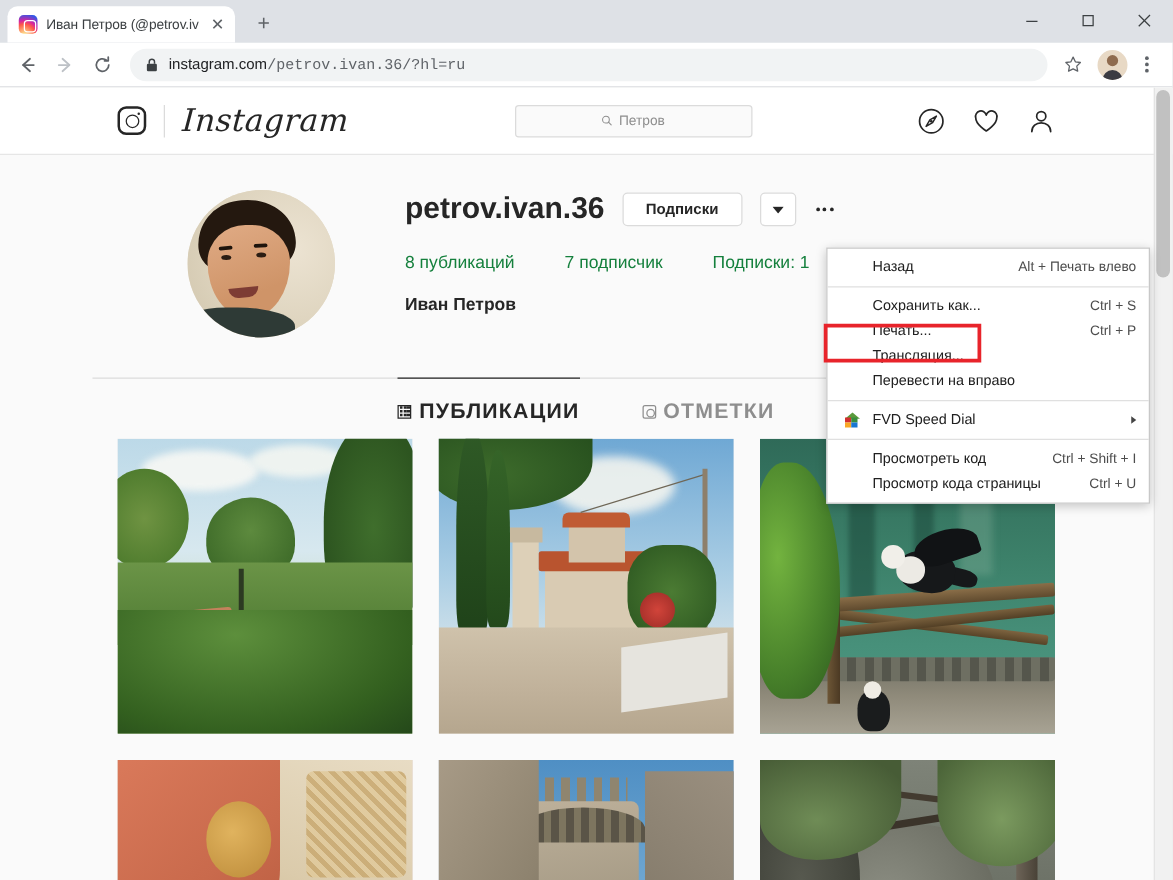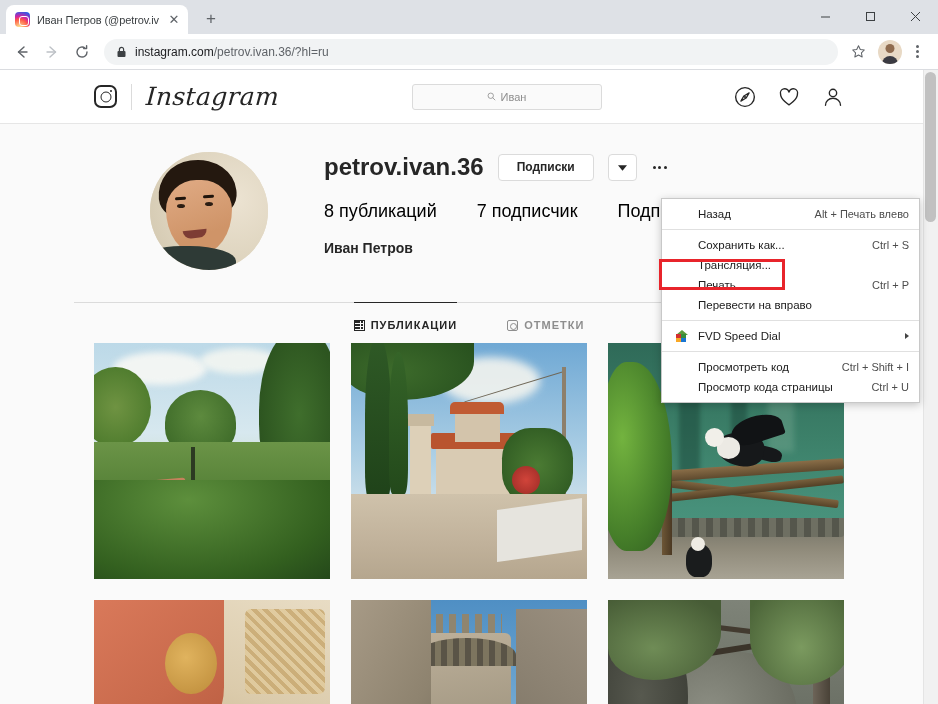--- a/index.html
+++ b/index.html
@@ -122,21 +122,21 @@
     min-width: 0;
   }
   .lock-icon { flex: none; display:flex; }
   .url-text {
     font-size: 12px;
     color: #202124;
     white-space: nowrap;
     overflow: hidden;
     flex: 1;
   }
-  .url-text .url-path { color: #5f6368; }
+  .url-text .url-path { color: #5f6368; font-family: Liberation Mono, monospace; }
   .star-btn {
     width: 24px; height: 24px;
     display: flex; align-items: center; justify-content: center;
     color: #5f6368; flex: none;
   }
   .profile-avatar-btn {
     width: 24px; height: 24px;
     border-radius: 50%;
     overflow: hidden;
     flex: none;
@@ -393,22 +393,22 @@
     border-radius: 50%;
     background: #262626;
     display: block;
   }
   .stats-row {
     display: flex;
     gap: 40px;
     margin-bottom: 18px;
   }
   .stat {
-    font-size: 18px;
-    color: #000000;
+    font-size: 14px;
+    color: #15803d;
   }
   .full-name {
     font-size: 14px;
     font-weight: bold;
     color: #262626;
   }
 
   
   .ig-tabs {
     width: 790px;
@@ -416,21 +416,21 @@
     border-top: 1px solid #dbdbdb;
     display: flex;
     justify-content: center;
     gap: 50px;
     position: relative;
   }
   .ig-tab {
     display: flex;
     align-items: center;
     gap: 6px;
-    font-size: 11px;
+    font-size: 17px;
     letter-spacing: 1px;
     font-weight: 600;
     color: #8e8e8e;
     padding: 16px 0 12px 0;
     position: relative;
     text-transform: uppercase;
   }
   .ig-tab.active { color: #262626; }
   .ig-tab.active::before {
     content: "";
@@ -728,21 +728,21 @@
           <span class="ig-cam-icon"></span>
           <span class="ig-divider"></span>
           <span class="ig-wordmark">Instagram</span>
         </div>
 
         <div class="ig-search">
           <svg width="9" height="9" viewBox="0 0 12 12">
               <circle cx="5" cy="5" r="3.6" fill="none" stroke="#8e8e8e" stroke-width="1.1"></circle>
               <line x1="7.7" y1="7.7" x2="10.6" y2="10.6" stroke="#8e8e8e" stroke-width="1.1" stroke-linecap="round"></line>
             </svg>
-          <span class="ig-search-placeholder">Иван</span>
+          <span class="ig-search-placeholder">Петров</span>
         </div>
 
         <div class="ig-nav-icons">
           <span class="ig-icon">
             <svg width="22" height="22" viewBox="0 0 24 24">
                 <circle cx="12" cy="12" r="10.2" fill="none" stroke="#262626" stroke-width="1.5"></circle>
                 <polygon points="16.5,7.5 13.2,13.2 7.5,16.5 10.8,10.8" fill="none" stroke="#262626" stroke-width="1.3" stroke-linejoin="round"></polygon>
                 <circle cx="12" cy="12" r="1.2" fill="#262626"></circle>
               </svg>
           </span>
@@ -931,26 +931,26 @@
         <span class="ctx-accel">Alt + Печать влево</span>
       </div>
 
       <div class="ctx-sep"></div>
 
       <div class="ctx-item">
         <span class="ctx-label">Сохранить как...</span>
         <span class="ctx-accel">Ctrl + S</span>
       </div>
       <div class="ctx-item">
+        <span class="ctx-label">Печать...</span>
+        <span class="ctx-accel">Ctrl + P</span>
+      </div>
+      <div class="ctx-item">
         <span class="ctx-label">Трансляция...</span>
         <span class="ctx-accel"></span>
-      </div>
-      <div class="ctx-item">
-        <span class="ctx-label">Печать...</span>
-        <span class="ctx-accel">Ctrl + P</span>
       </div>
       <div class="ctx-item">
         <span class="ctx-label">Перевести на вправо</span>
         <span class="ctx-accel"></span>
       </div>
 
       <div class="ctx-sep"></div>
 
       <div class="ctx-item with-ico">
         <span class="ctx-ico">

